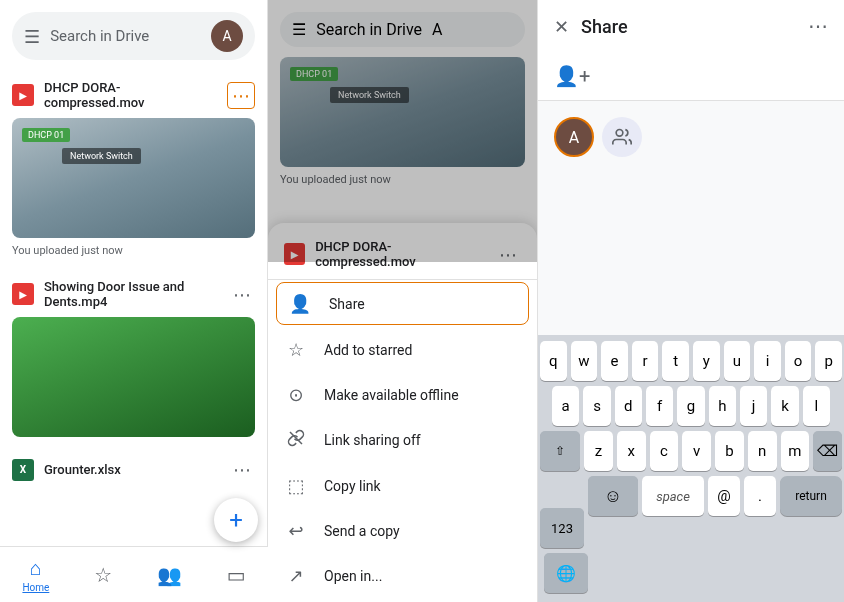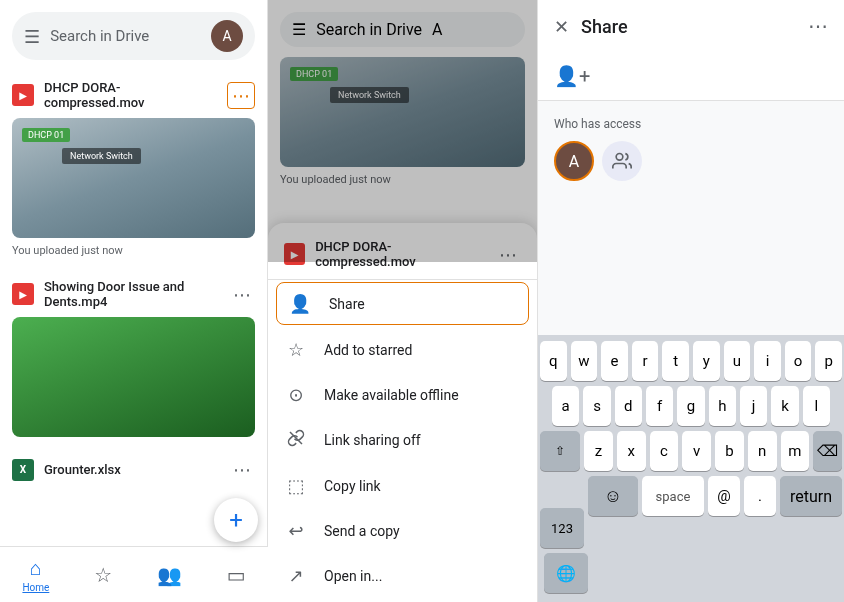--- a/index.html
+++ b/index.html
@@ -422,25 +422,27 @@
     }
     .key-special {
       background: #adb5bd;
       color: #000;
       font-size: 12px;
       min-width: 40px;
       max-width: 50px;
     }
     .key-space {
       max-width: 130px;
+      font-style: italic;
     }
     .key-return {
       background: #adb5bd;
-      font-size: 16px;
+      font-size: 12px;
       max-width: 72px;
+      border-radius: 7px;
     }
     .key-backspace {
       background: #adb5bd;
       max-width: 44px;
     }
     .key-num {
       min-width: 38px;
       max-width: 44px;
       font-size: 13px;
       margin-top: 32px;
@@ -611,21 +613,20 @@
     <span class="share-close">✕</span>
     <span class="share-title">Share</span>
     <span class="share-more">⋯</span>
   </div>
 
   <div class="share-add-people">
     <span class="share-add-icon">👤+</span>
   </div>
 
   <div class="who-has-access">
-    <div class="who-has-access-label">Who has access</div>
     <div class="access-avatars">
       <div class="access-avatar">
         <span>A</span>
       </div>
       <div class="access-avatar-group">
         <svg width="20" height="20" viewBox="0 0 24 24" fill="none" stroke="#5f6368" stroke-width="2">
           <path d="M17 21v-2a4 4 0 00-4-4H5a4 4 0 00-4 4v2"></path>
           <circle cx="9" cy="7" r="4"></circle>
           <path d="M23 21v-2a4 4 0 00-3-3.87"></path>
           <path d="M16 3.13a4 4 0 010 7.75"></path>

